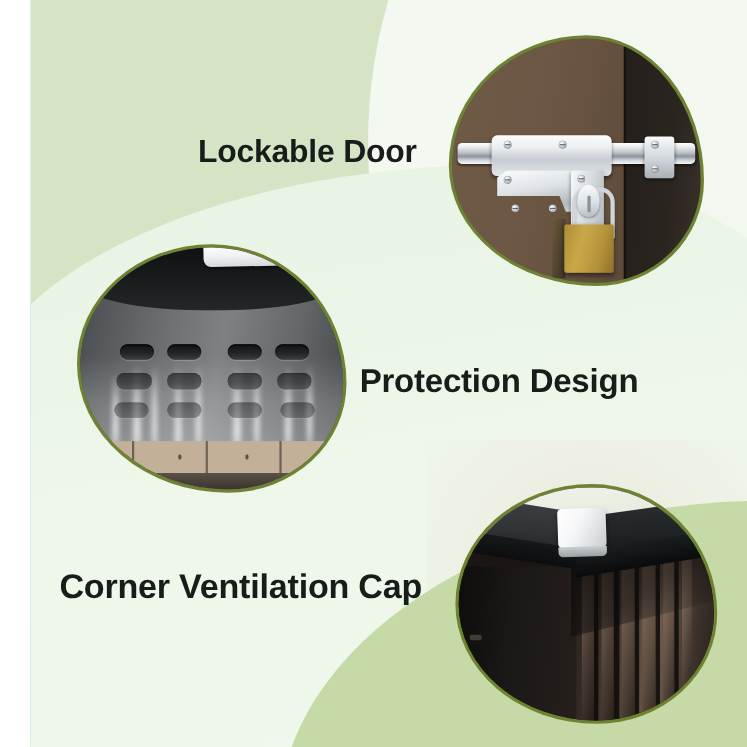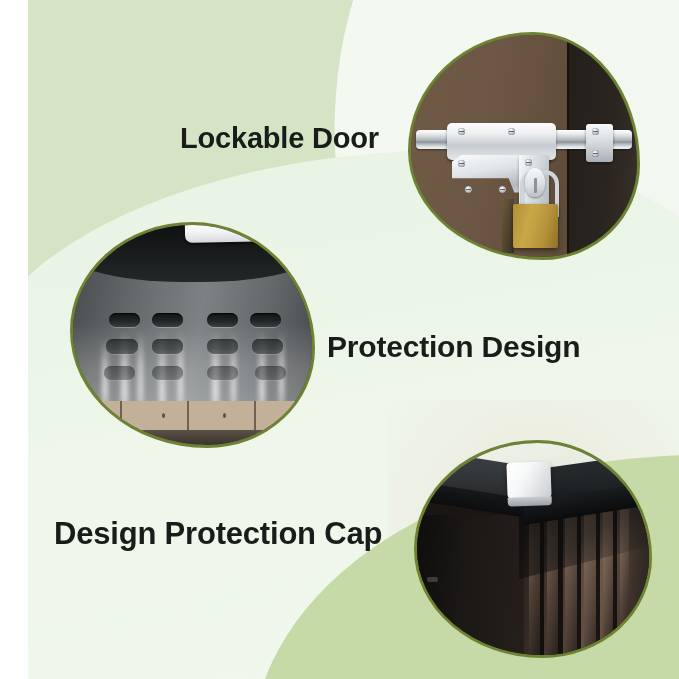--- a/index.html
+++ b/index.html
@@ -403,15 +403,15 @@
     <div class="cc-diag-shade"></div>
 
     <div class="cc-roof-left"></div>
     <div class="cc-roof-right"></div>
     <div class="cc-eave-left"></div>
     <div class="cc-eave-right"></div>
 
     <div class="cc-cap"></div>
   </div>
 
-  <div class="label" id="label-corner">Design Protection Cap</div>
+  <div class="label" id="label-corner">Corner Ventilation Cap</div>
 
 </div>
 
 </body></html>

